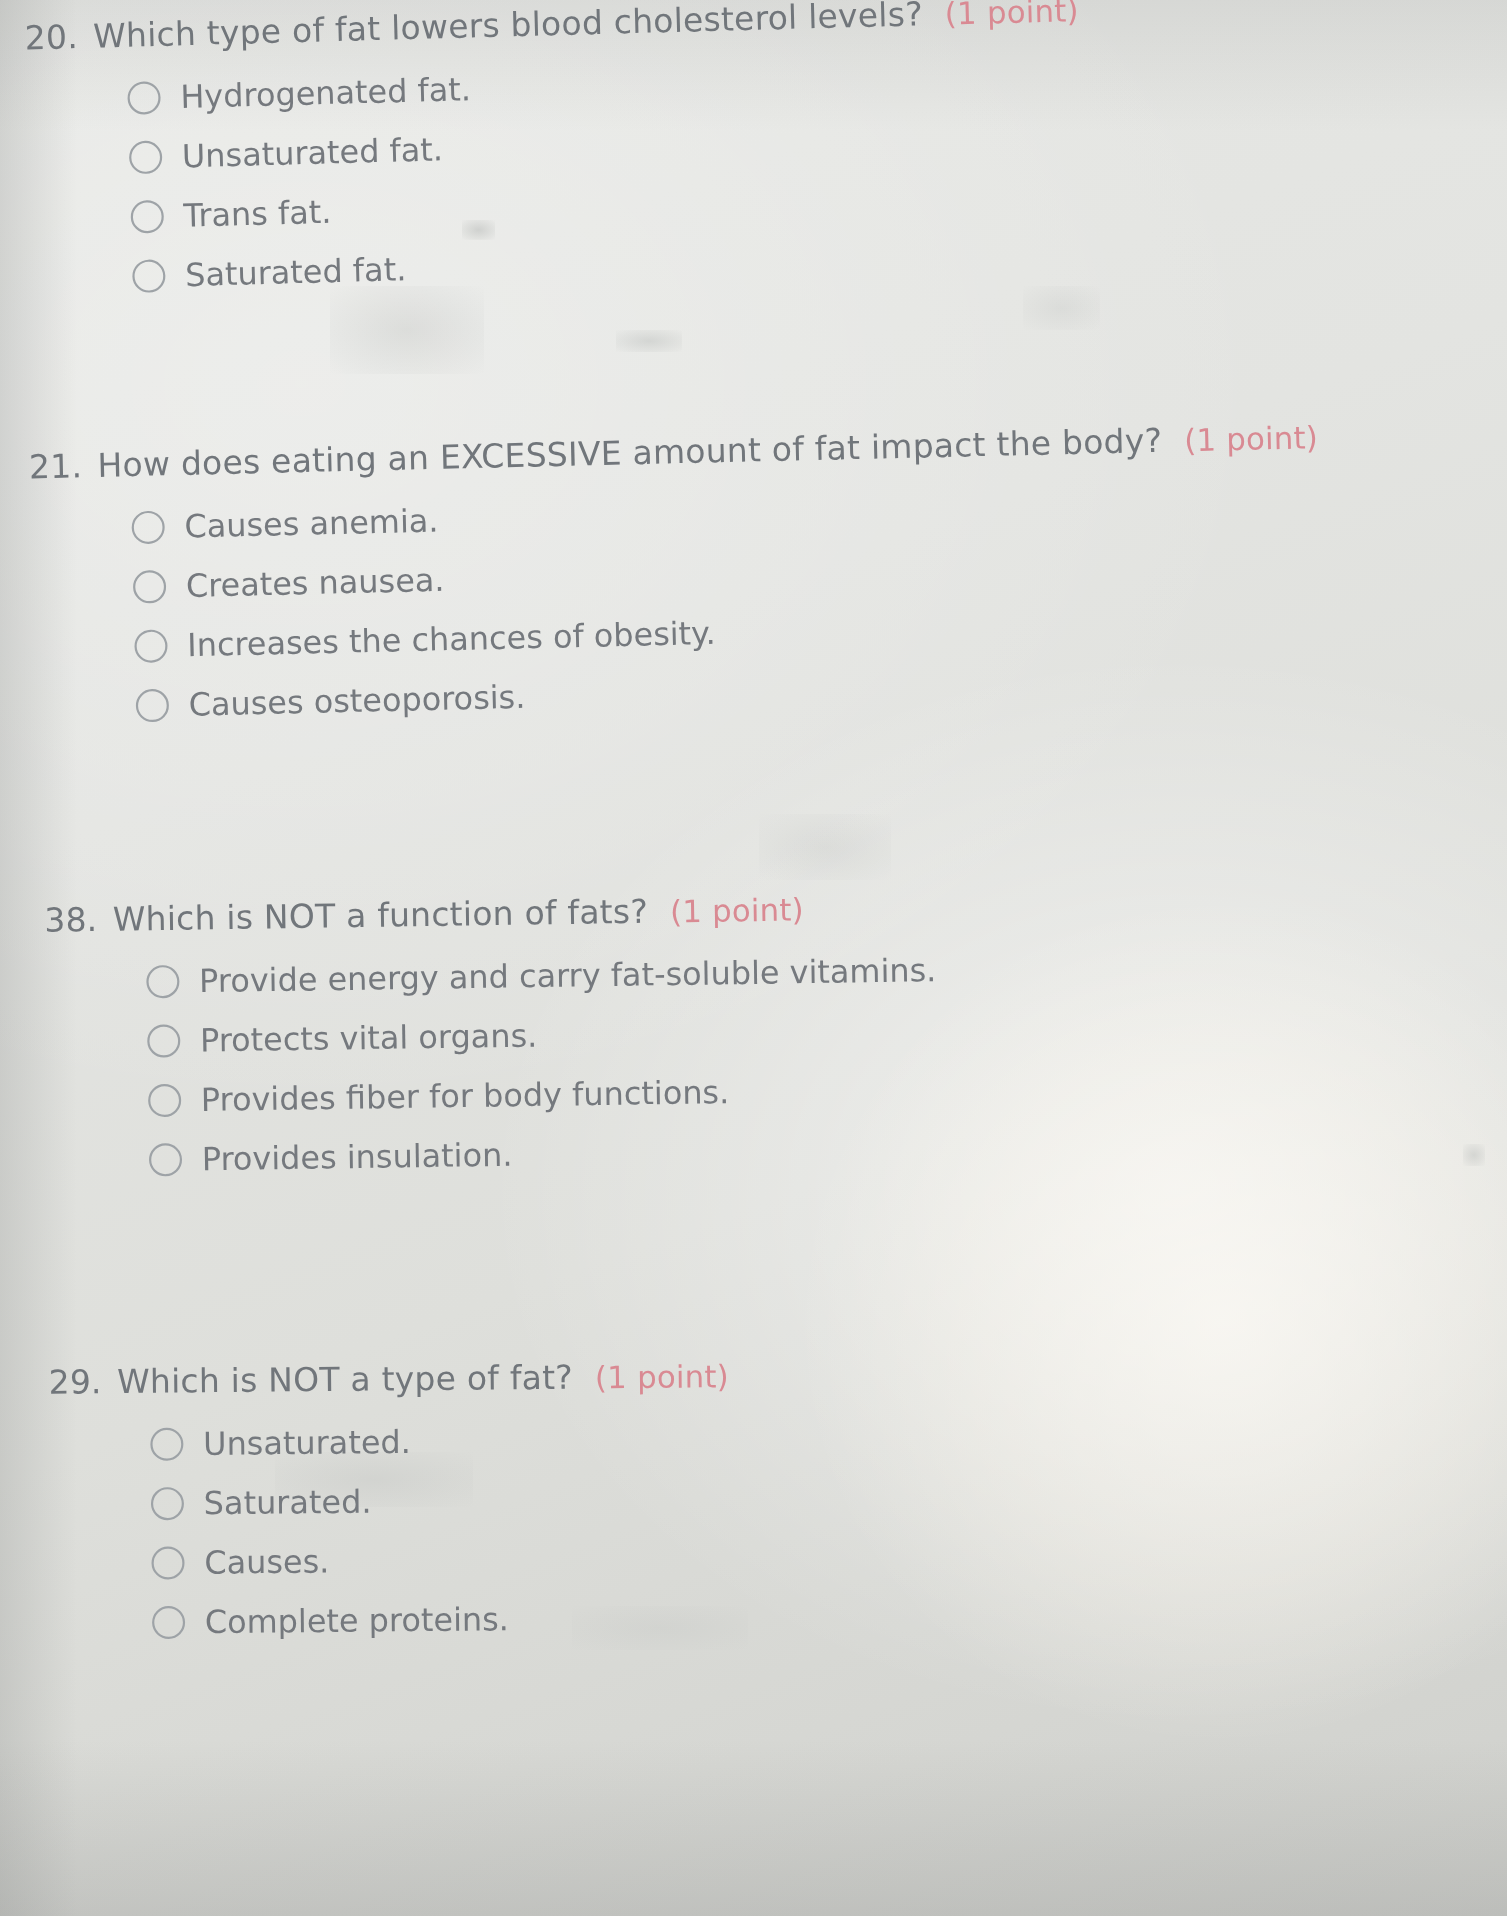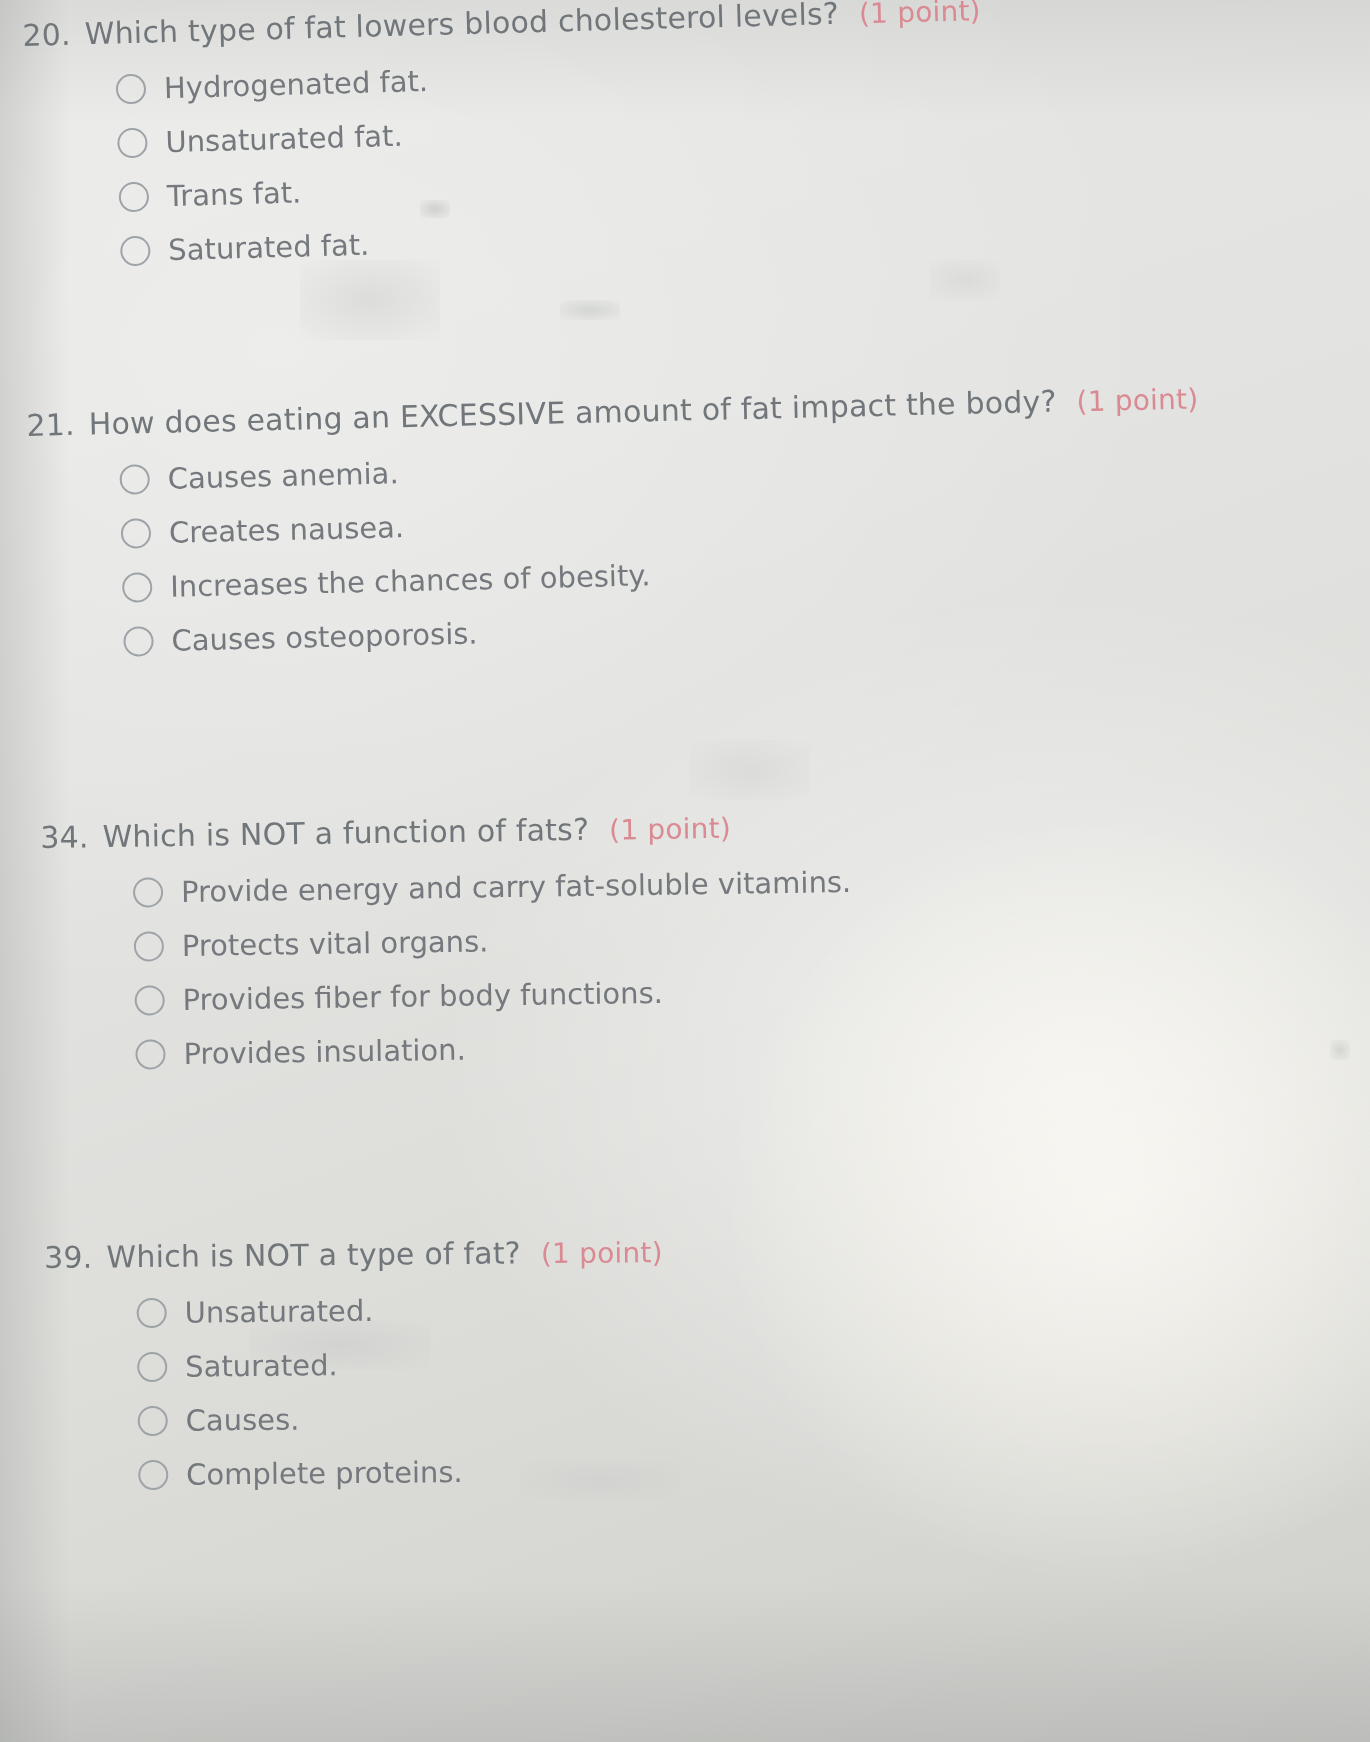--- a/index.html
+++ b/index.html
@@ -187,21 +187,21 @@
         </div>
         <div class="option">
           <span class="radio"></span>
           <span class="opt-label">Causes osteoporosis.</span>
         </div>
       </div>
     </div>
 
     <div class="question-block" id="qb2">
       <div class="q-header">
-        <span class="q-num">34.</span>
+        <span class="q-num">38.</span>
         <span class="q-text">Which is NOT a function of fats?</span>
         <span class="q-points">(1 point)</span>
       </div>
       <div class="options">
         <div class="option">
           <span class="radio"></span>
           <span class="opt-label">Provide energy and carry fat-soluble vitamins.</span>
         </div>
         <div class="option">
           <span class="radio"></span>
@@ -213,21 +213,21 @@
         </div>
         <div class="option">
           <span class="radio"></span>
           <span class="opt-label">Provides insulation.</span>
         </div>
       </div>
     </div>
 
     <div class="question-block" id="qb3">
       <div class="q-header">
-        <span class="q-num">39.</span>
+        <span class="q-num">29.</span>
         <span class="q-text">Which is NOT a type of fat?</span>
         <span class="q-points">(1 point)</span>
       </div>
       <div class="options">
         <div class="option">
           <span class="radio"></span>
           <span class="opt-label">Unsaturated.</span>
         </div>
         <div class="option">
           <span class="radio"></span>

